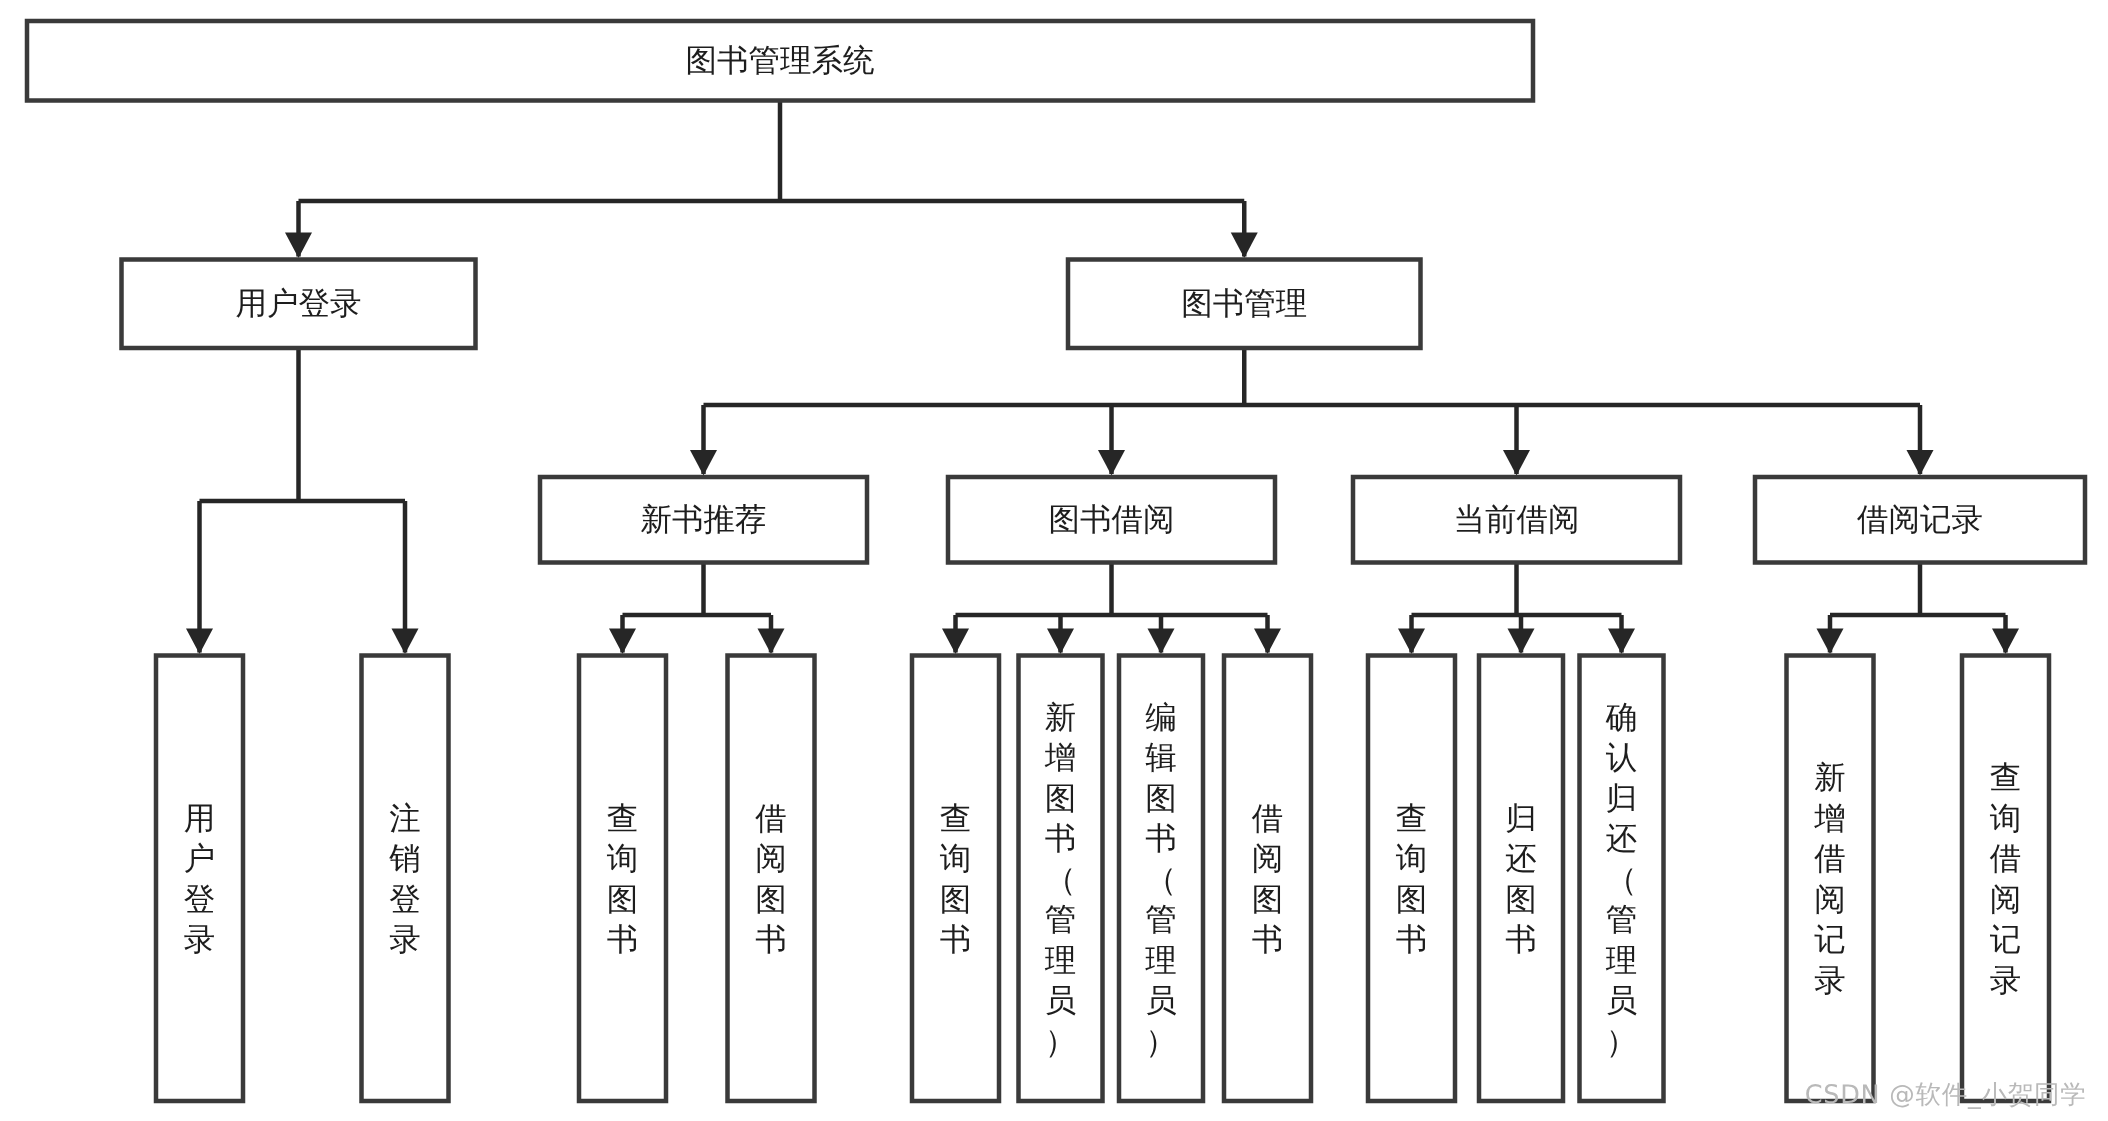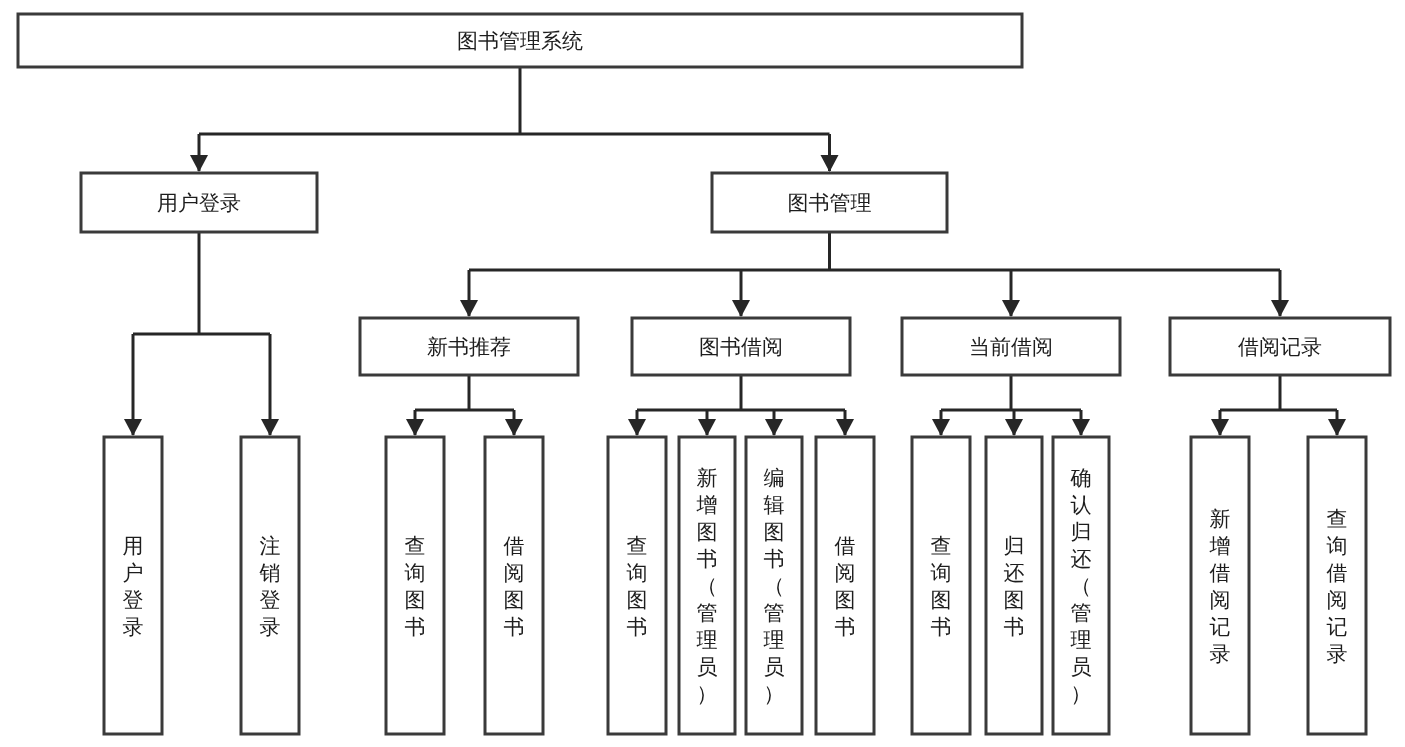--- a/index.html
+++ b/index.html
@@ -203,13 +203,14 @@
         <g>
           <rect x="1191" y="437" width="58" height="297" class="node-rect leaf"></rect>
           <text x="1220" class="leaf-label"><tspan x="1220" y="525.56">新</tspan><tspan x="1220" y="552.56">增</tspan><tspan x="1220" y="579.56">借</tspan><tspan x="1220" y="606.56">阅</tspan><tspan x="1220" y="633.56">记</tspan><tspan x="1220" y="660.56">录</tspan></text>
         </g>
         <g>
           <rect x="1308" y="437" width="58" height="297" class="node-rect leaf"></rect>
           <text x="1337" class="leaf-label"><tspan x="1337" y="525.56">查</tspan><tspan x="1337" y="552.56">询</tspan><tspan x="1337" y="579.56">借</tspan><tspan x="1337" y="606.56">阅</tspan><tspan x="1337" y="633.56">记</tspan><tspan x="1337" y="660.56">录</tspan></text>
         </g>
       </g>
   </svg>
+  <div class="watermark">CSDN @软件_小贺同学</div>
 </div>
 
 </body></html>

